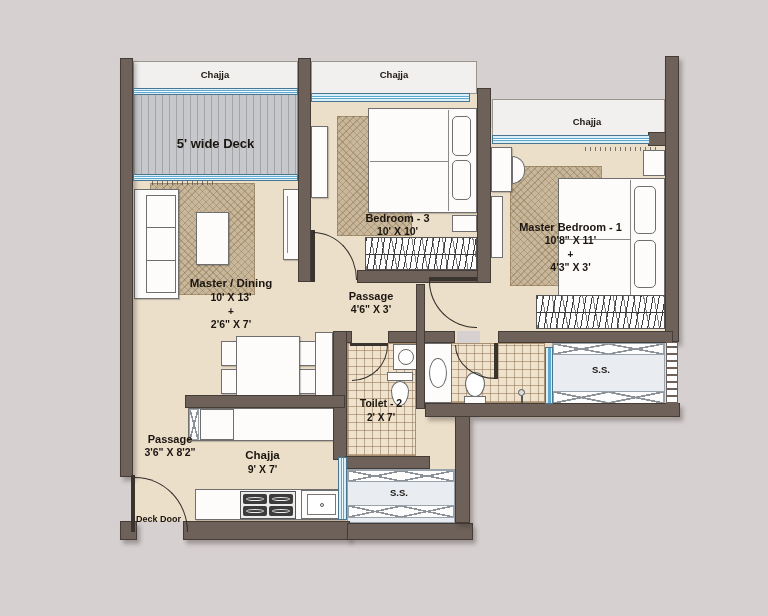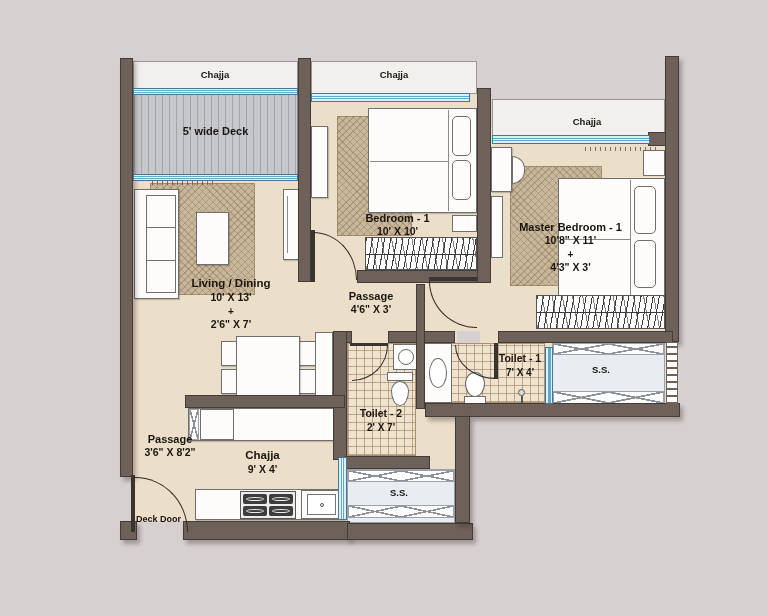--- a/index.html
+++ b/index.html
@@ -177,59 +177,55 @@
   <div class="abs leaf" style="left:429px;top:277px;width:48px;height:4px"></div>
   <div class="abs arc bl" style="left:429px;top:281px;width:48px;height:47px"></div>
   <div class="abs leaf" style="left:350px;top:343px;width:38px;height:3px"></div>
   <div class="abs arc br" style="left:352px;top:345px;width:36px;height:36px"></div>
   <div class="abs leaf" style="left:494px;top:343px;width:4px;height:36px"></div>
   <div class="abs arc bl" style="left:455px;top:345px;width:41px;height:34px"></div>
 
   <div class="abs lbl" style="left:165px;top:69px;width:100px;font-size:9.5px">Chajja</div>
   <div class="abs lbl" style="left:344px;top:69px;width:100px;font-size:9.5px">Chajja</div>
   <div class="abs lbl" style="left:537px;top:116px;width:100px;font-size:9.5px">Chajja</div>
-  <div class="abs lbl" style="left:148px;top:124px;width:135px;font-size:11px">5' wide Deck</div>
+  <div class="abs lbl" style="left:148px;top:136px;width:135px;font-size:13px">5' wide Deck</div>
 
   <div class="abs lbl" style="left:160px;top:276px;width:142px">
-    <div style="font-size:11.5px">Living / Dining</div>
+    <div style="font-size:11.5px">Master / Dining</div>
     <div style="font-size:10.5px">10' X 13'</div>
     <div style="font-size:10px">+</div>
     <div style="font-size:10.5px">2'6" X 7'</div>
   </div>
 
   <div class="abs lbl" style="left:332px;top:211px;width:131px">
-    <div style="font-size:11px">Bedroom - 1</div>
+    <div style="font-size:11px">Bedroom - 3</div>
     <div style="font-size:10.5px">10' X 10'</div>
   </div>
 
   <div class="abs lbl" style="left:504px;top:220px;width:133px">
     <div style="font-size:11px">Master Bedroom - 1</div>
     <div style="font-size:10.5px">10'8" X 11'</div>
     <div style="font-size:10px">+</div>
     <div style="font-size:10.5px">4'3" X 3'</div>
   </div>
 
   <div class="abs lbl" style="left:317px;top:289px;width:108px">
     <div style="font-size:11px">Passage</div>
     <div style="font-size:10.5px">4'6" X 3'</div>
   </div>
 
-  <div class="abs lbl" style="left:327px;top:407px;width:108px">
+  <div class="abs lbl" style="left:327px;top:397px;width:108px">
     <div style="font-size:10.5px">Toilet - 2</div>
     <div style="font-size:10px">2' X 7'</div>
   </div>
 
-  <div class="abs lbl" style="left:464px;top:352px;width:112px">
-    <div style="font-size:10.5px">Toilet - 1</div>
-    <div style="font-size:10px">7' X 4'</div>
-  </div>
 
   <div class="abs lbl" style="left:200px;top:448px;width:125px">
     <div style="font-size:11.5px">Chajja</div>
-    <div style="font-size:10.5px">9' X 4'</div>
+    <div style="font-size:10.5px">9' X 7'</div>
   </div>
 
   <div class="abs lbl" style="left:108px;top:432px;width:124px">
     <div style="font-size:11px">Passage</div>
     <div style="font-size:10.5px">3'6" X 8'2"</div>
   </div>
 
   <div class="abs lbl" style="left:136px;top:514px;width:70px;font-size:9px;text-align:left">Deck Door</div>
   <div class="abs lbl" style="left:571px;top:364px;width:60px;font-size:9.5px">S.S.</div>
   <div class="abs lbl" style="left:369px;top:487px;width:60px;font-size:9.5px">S.S.</div>

